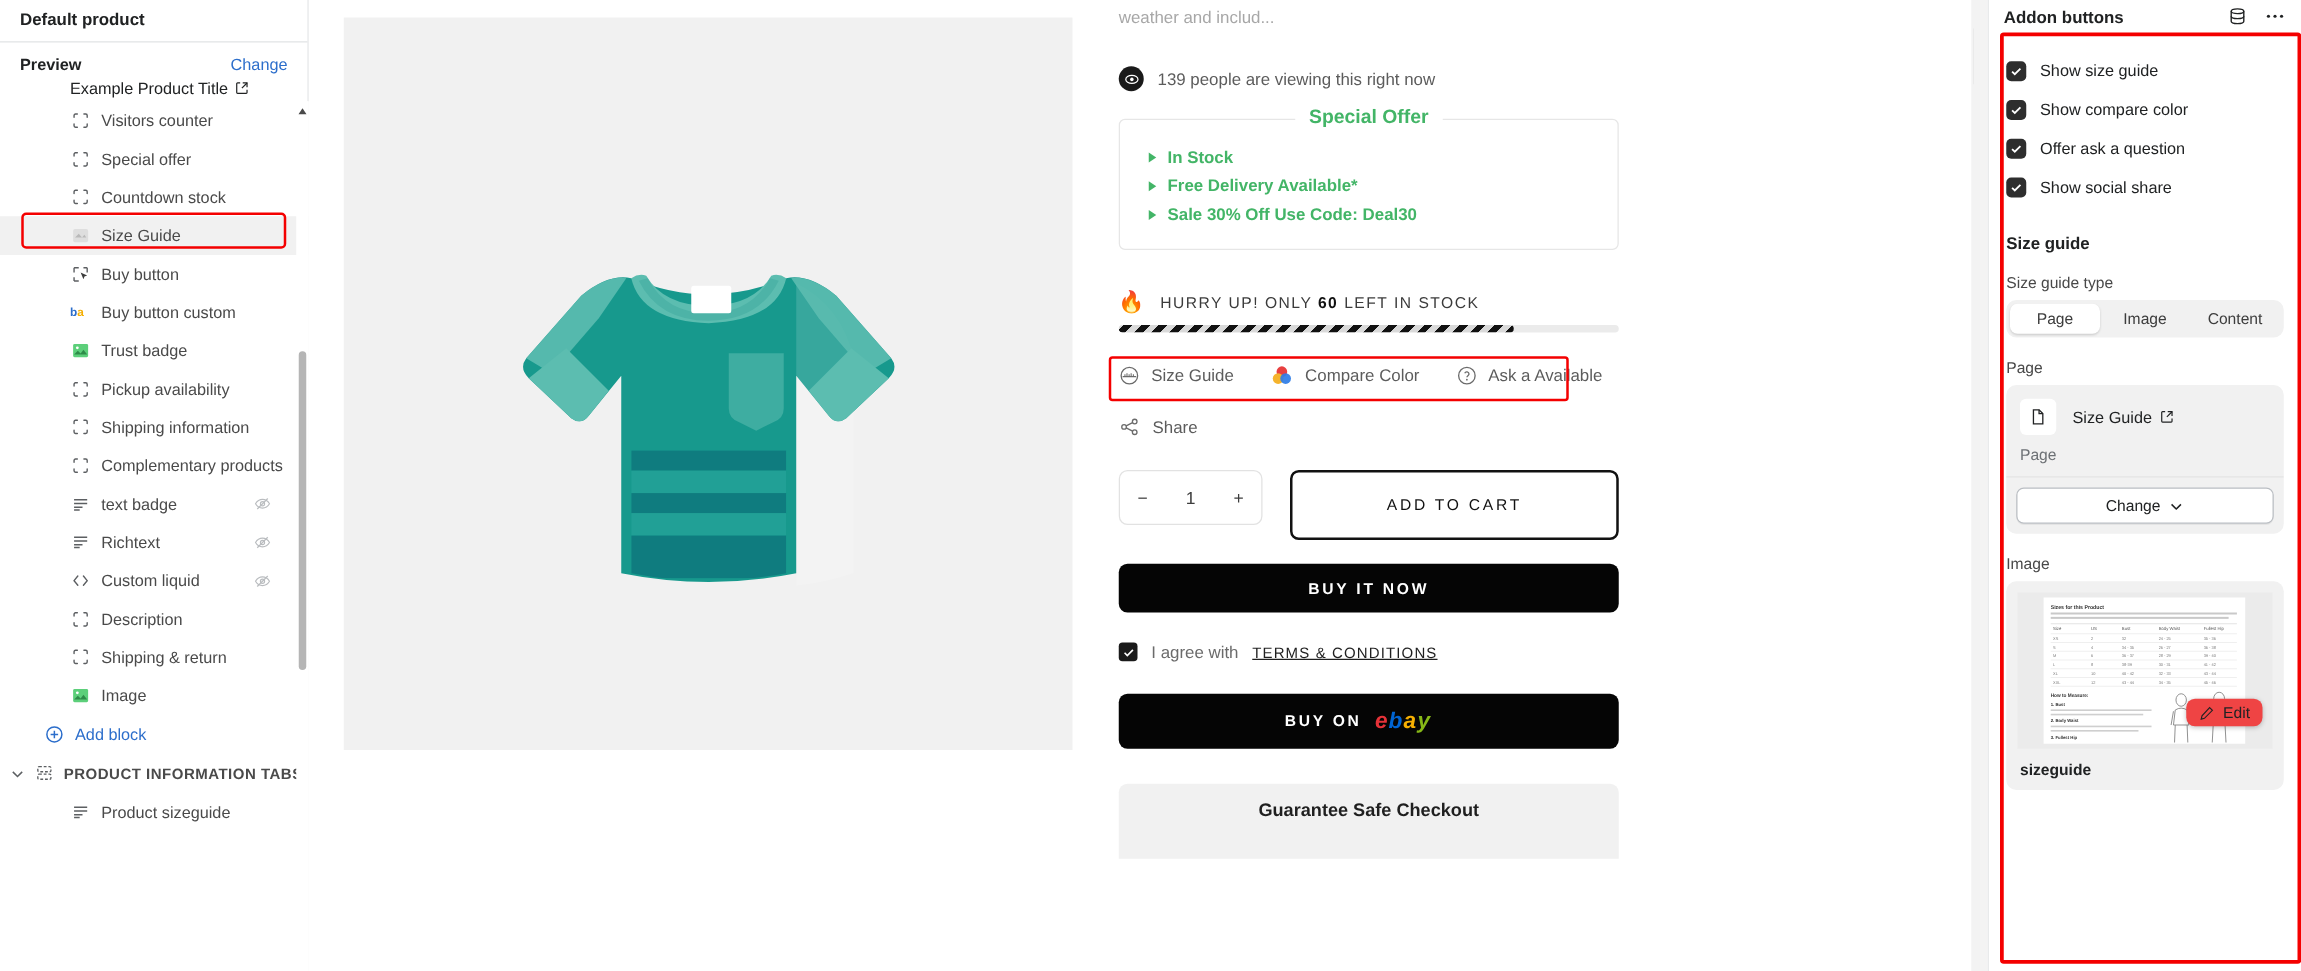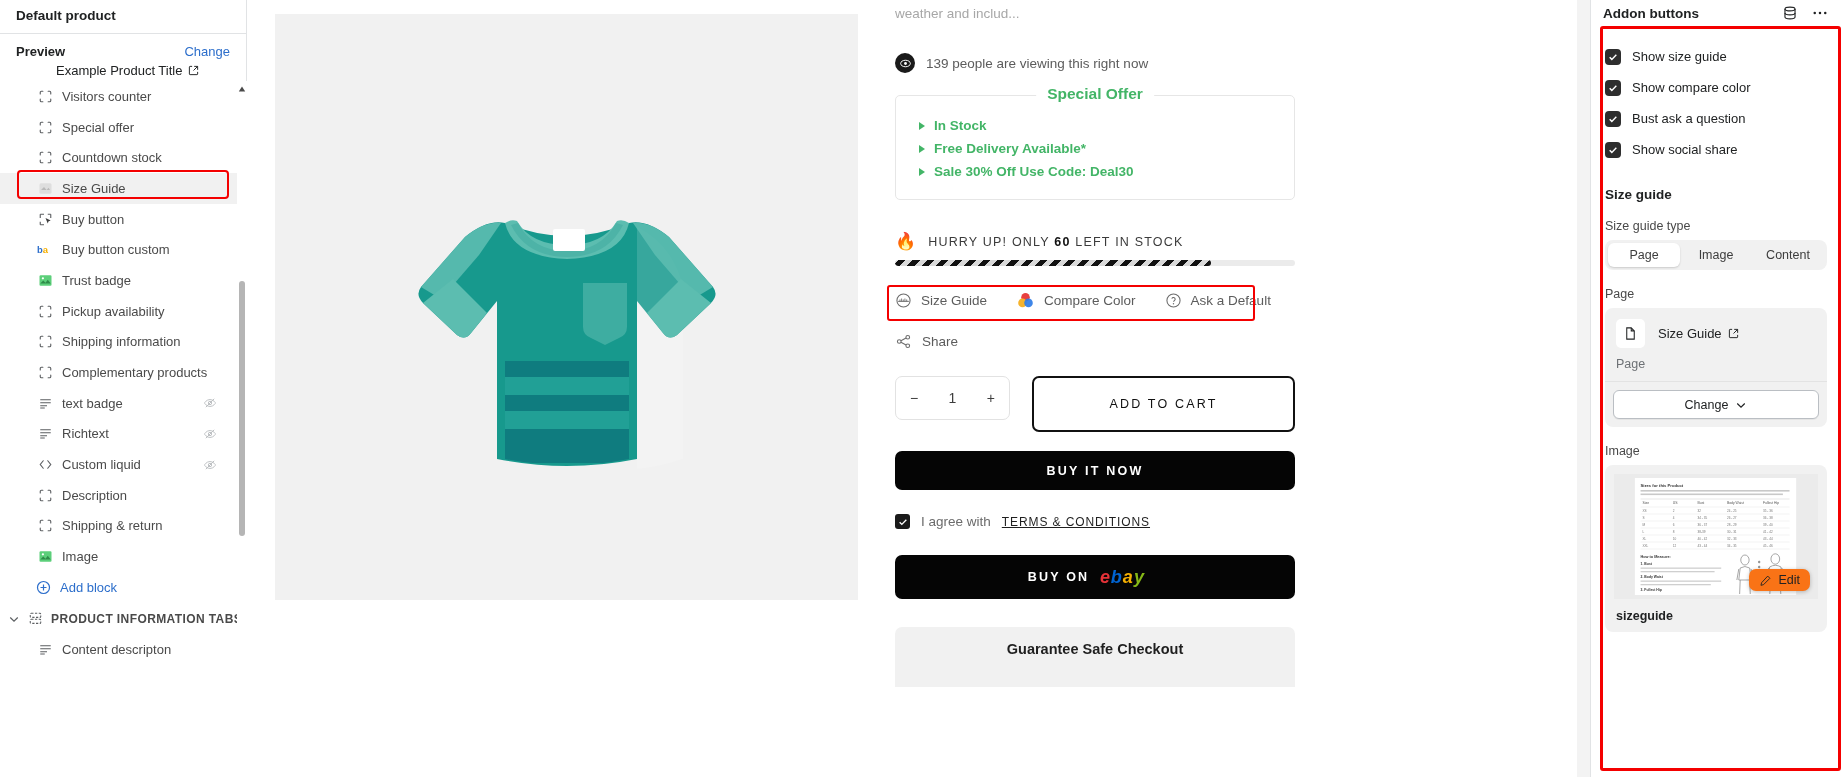--- a/index.html
+++ b/index.html
@@ -19,21 +19,21 @@
   .sb-prev-title { font-size:13px; color:#202223; margin-top:4px; display:flex; align-items:center; gap:6px;margin-left:40px;}
   .ext-ico { width:11px; height:11px; display:inline-block; }
 
   .sb-list { position:absolute; top:81px; left:0; width:247px; height:696px;
              overflow:hidden; background:#fff; }
   .sb-scrolltrack { position:absolute; right:0; top:0; width:10px; height:696px; background:#fff; }
   .sb-arrow-up { position:absolute; right:1px; top:4px; width:8px; height:8px; }
   .sb-thumb { position:absolute; right:2px; top:200px; width:6px; height:255px;
               background:#b5b5b5; border-radius:3px; }
 
-  .blk { display:flex; align-items:center; height:30.7px; padding-left:37px; gap:9px;
+  .blk { display:flex; align-items:center; height:30.7px; padding-left:56px; gap:9px;
          font-size:13px; color:#4a4a4a; cursor:pointer; position:relative; }
   .blk .bi { width:16px; height:16px; flex:0 0 16px; display:flex; align-items:center; justify-content:center; }
   .blk .bl { white-space:nowrap; }
   .blk.sel { background:#f1f1f1; }
   .eye-off { position:absolute; right:30px; width:14px; height:14px; opacity:.6; }
   .addblk { display:flex; align-items:center; height:31px; padding-left:36px; gap:9px;
             font-size:13px; color:#2c6ecb; cursor:pointer; }
   .grp { display:flex; align-items:center; height:31px; padding-left:8px; gap:8px;
          font-size:12px; font-weight:600; letter-spacing:.4px; color:#4a4a4a; cursor:pointer;}
   .chev { width:12px; height:12px; }
@@ -127,21 +127,21 @@
   .doc-chip { width:29px;height:29px;background:#fff;border-radius:5px;
               display:flex;align-items:center;justify-content:center;flex:0 0 29px;}
   .picked-name{ font-size:13px; color:#202223; display:flex; align-items:center; gap:6px; }
   .picked-sub{ font-size:12.5px; color:#6d7175; margin-top:9px; }
   .card-foot{ border-top:1px solid #e3e3e3; padding:8px; }
   .change-btn{ height:29px;background:#fff;border:1px solid #babec3;border-radius:6px;
      display:flex;align-items:center;justify-content:center;gap:7px;font-size:12.5px;
      color:#202223;cursor:pointer; box-shadow:0 1px 0 rgba(0,0,0,.05);}
   .imgcard{ margin-top:7px; background:#f1f1f1; border-radius:8px; padding:9px; position:relative; }
   .thumb{ width:100%; height:125px; background:#ebebeb; position:relative; overflow:hidden; }
-  .edit-pill{ position:absolute; right:8px; bottom:8px; background:#f97316; border-radius:7px;
+  .edit-pill{ position:absolute; right:8px; bottom:18px; background:#ef4444; border-radius:7px;
      padding:4px 10px; display:flex; align-items:center; gap:6px; font-size:12.5px;
      color:#202223; box-shadow:0 1px 4px rgba(0,0,0,.25); cursor:pointer; }
   .img-name{ font-size:12.5px; font-weight:700; color:#202223; margin-top:10px; padding-left:2px; }
   .hl-right{ position:absolute; left:9px; top:26px; width:241px; height:745px;
      border:3px solid #f40000; border-radius:3px; pointer-events:none; z-index:10; }
   .rsplit{ position:absolute; left:-12px; top:0; width:11px; height:777px; background:#f3f3f3;}
 </style>
 </head>
 <body>
 
@@ -335,21 +335,21 @@
             <rect x="3" y="11" width="14" height="5.5" rx="1.3" fill="none" stroke="#5c5f62" stroke-width="1.4" stroke-dasharray="3 2"></rect>
           </svg>
         <span>PRODUCT INFORMATION TABS</span>
       </div>
       <div class="blk">
         <span class="bi">
           <svg width="15" height="15" viewBox="0 0 20 20">
               <path d="M3 5h14M3 9h14M3 13h9M3 16h6" stroke="#5c5f62" stroke-width="1.5"></path>
             </svg>
         </span>
-        <span class="bl">Content descripton</span>
+        <span class="bl">Product sizeguide</span>
       </div>
 
       <div class="sb-scrolltrack">
         <svg class="sb-arrow-up" viewBox="0 0 10 10">
             <path d="M5 2l4 6H1z" fill="#4a4a4a"></path>
           </svg>
         <div class="sb-thumb"></div>
       </div>
     </div>
 
@@ -444,21 +444,21 @@
               <circle cx="15.8" cy="15" r="5.4" fill="#2e7ce6" opacity=".92"></circle>
             </svg>
           <span>Compare Color</span>
         </div>
         <div class="addon">
           <svg width="17" height="17" viewBox="0 0 24 24">
               <circle cx="12" cy="12" r="9.3" fill="none" stroke="#6b6b6b" stroke-width="1.5"></circle>
               <path d="M9.6 9.3a2.5 2.5 0 014.8.9c0 1.7-2.3 2-2.3 3.5" fill="none" stroke="#6b6b6b" stroke-width="1.5"></path>
               <circle cx="12" cy="16.6" r="1" fill="#6b6b6b"></circle>
             </svg>
-          <span>Ask a Default</span>
+          <span>Ask a Available</span>
         </div>
       </div>
 
       <div class="share">
         <svg width="17" height="17" viewBox="0 0 24 24">
             <circle cx="18" cy="6" r="2.6" fill="none" stroke="#6b6b6b" stroke-width="1.5"></circle>
             <circle cx="6" cy="12" r="2.6" fill="none" stroke="#6b6b6b" stroke-width="1.5"></circle>
             <circle cx="18" cy="18" r="2.6" fill="none" stroke="#6b6b6b" stroke-width="1.5"></circle>
             <path d="M8.4 10.8l7.2-3.6M8.4 13.2l7.2 3.6" stroke="#6b6b6b" stroke-width="1.5"></path>
           </svg>
@@ -545,21 +545,21 @@
               </svg>
             </span>
             <span>Show compare color</span>
           </div>
           <div class="chk-row">
             <span class="chk">
               <svg width="10" height="10" viewBox="0 0 24 24">
                 <path d="M4 12.5l5.2 5.2L20 6.8" fill="none" stroke="#fff" stroke-width="3.4"></path>
               </svg>
             </span>
-            <span>Bust ask a question</span>
+            <span>Offer ask a question</span>
           </div>
           <div class="chk-row">
             <span class="chk">
               <svg width="10" height="10" viewBox="0 0 24 24">
                 <path d="M4 12.5l5.2 5.2L20 6.8" fill="none" stroke="#fff" stroke-width="3.4"></path>
               </svg>
             </span>
             <span>Show social share</span>
           </div>
         </div>

